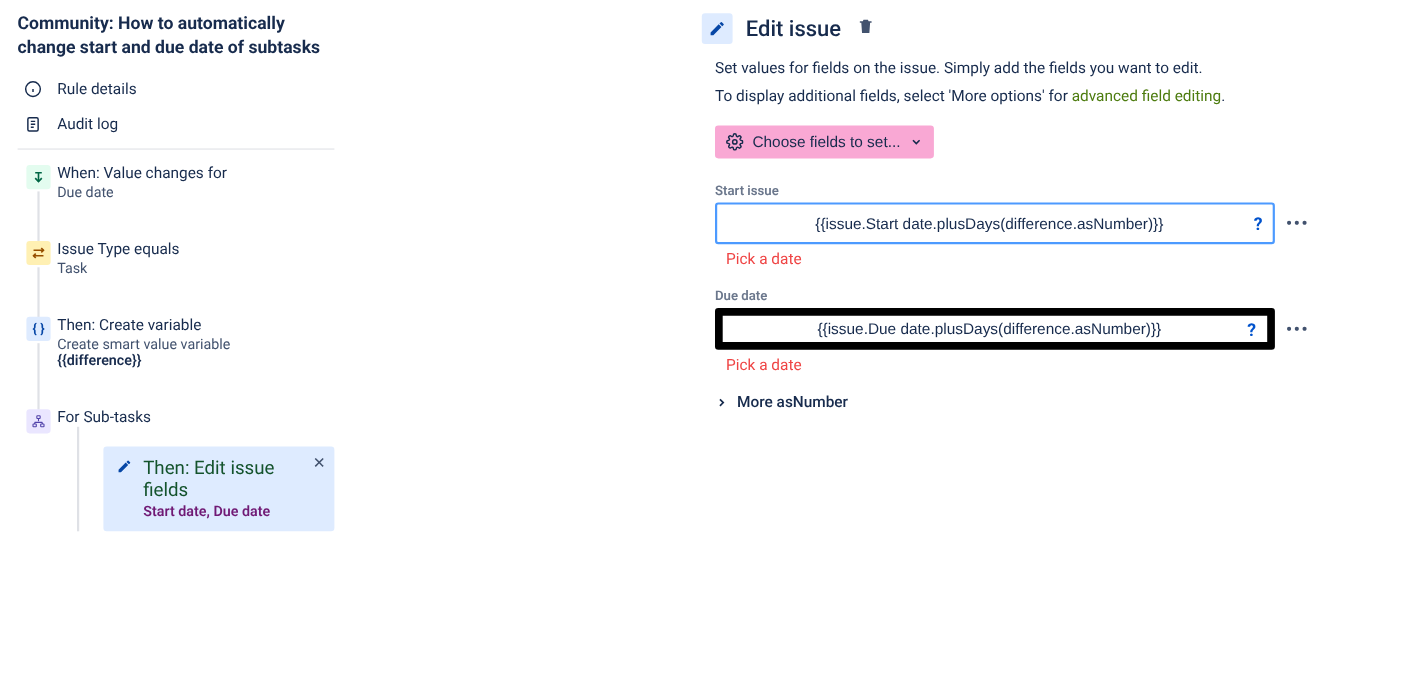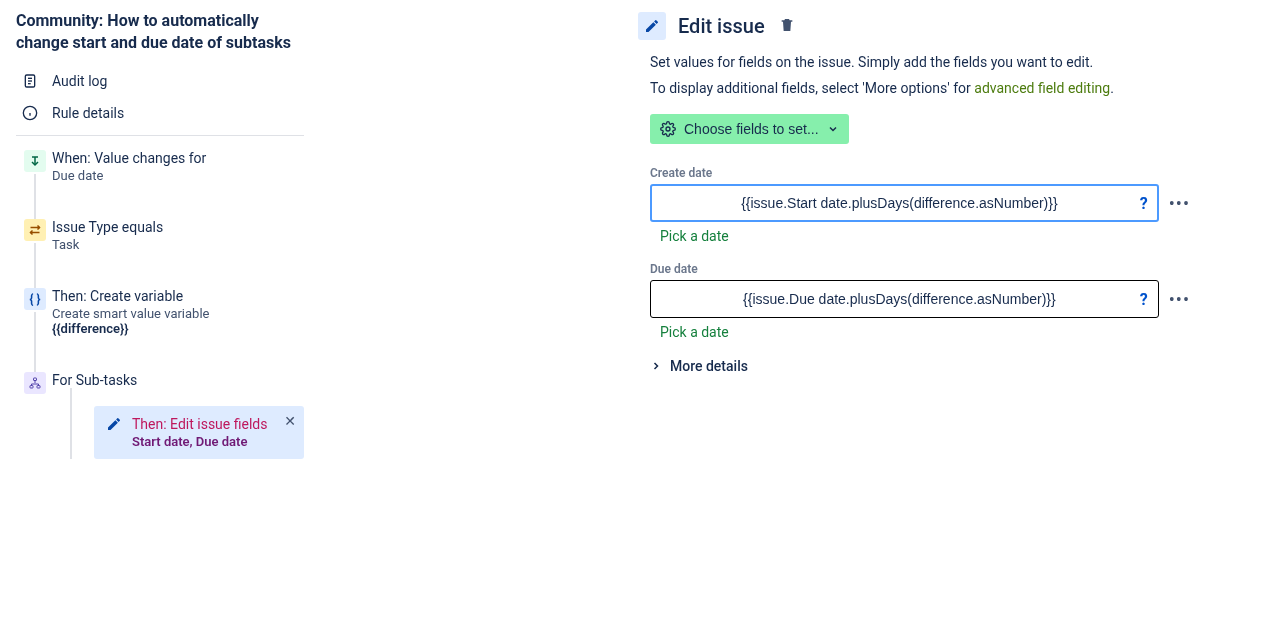--- a/index.html
+++ b/index.html
@@ -95,21 +95,21 @@
   }
   .child-step .close {
     position: absolute;
     right: 8px;
     top: 8px;
     color: #42526E;
     cursor: pointer;
     font-size: 14px;
     line-height: 1;
   }
-  .child-lines .l1 { font-size: 14px; color: #be185d; }
+  .child-lines .l1 { font-size: 17px; color: #14532d; }
   .child-lines .l2 { font-size: 13px; font-weight: 600; color: #701a75; margin-top: 2px; }
 
   
   .panel-header {
     display: flex;
     align-items: center;
     gap: 12px;
     margin-bottom: 14px;
     padding-left: 28px;
   }
@@ -125,38 +125,38 @@
 
   .panel-body { margin-left: 40px; max-width: 540px; }
   .desc { font-size: 14px; color: #172B4D; margin-bottom: 10px; }
   .desc2 { font-size: 14px; color: #172B4D; margin-bottom: 18px; }
   .link { color: #4d7c0f; cursor: pointer; }
 
   .choose-btn {
     display: inline-flex;
     align-items: center;
     gap: 8px;
-    background: #86efac;
+    background: #f9a8d4;
     border: none;
     padding: 7px 10px;
     font-size: 14px;
     color: #172B4D;
     border-radius: 3px;
     cursor: pointer;
     margin-bottom: 22px;
   }
 
   .field-group { margin-bottom: 18px; }
   .field-label { font-size: 12px; color: #6B778C; font-weight: 600; margin-bottom: 4px; }
   .field-row { display: flex; align-items: center; gap: 10px; }
   .field-input {
     flex: 1;
     display: flex;
     align-items: center;
-    border: 1px solid #000000;
+    border: 7px solid #000000;
     border-radius: 3px;
     padding: 0 8px 0 10px;
     height: 38px;
     background: #fff;
   }
   .field-input.focused { border: 2px solid #4C9AFF; padding: 0 7px 0 9px; }
   .field-input input {
     flex: 1;
     border: none;
     outline: none;
@@ -171,21 +171,21 @@
     font-size: 16px;
     cursor: pointer;
     padding: 0 2px;
   }
   .dots {
     color: #42526E;
     cursor: pointer;
     font-size: 18px;
     letter-spacing: 1px;
   }
-  .pick { font-size: 14px; color: #15803d; margin-top: 6px; margin-left: 10px; cursor: pointer; }
+  .pick { font-size: 14px; color: #ef4444; margin-top: 6px; margin-left: 10px; cursor: pointer; }
 
   .more-opts {
     display: flex;
     align-items: center;
     gap: 8px;
     font-size: 14px;
     font-weight: 500;
     color: #172B4D;
     cursor: pointer;
     margin-top: 6px;
@@ -209,36 +209,36 @@
   .btn-cancel { color: #0052CC; }
   .btn-save { background: #F4F5F7; color: #A5ADBA; cursor: not-allowed; }
 </style>
 </head>
 <body>
 
 <div class="layout">
   <aside class="sidebar">
     <h1 class="page-title">Community: How to automatically change start and due date of subtasks</h1>
 
+    <div class="nav-item">
+      <svg width="16" height="16" viewBox="0 0 24 24" fill="none" stroke="currentColor" stroke-width="2">
+          <circle cx="12" cy="12" r="10"></circle>
+          <line x1="12" y1="16" x2="12" y2="12"></line>
+          <line x1="12" y1="8" x2="12.01" y2="8"></line>
+        </svg>
+      <span>Rule details</span>
+    </div>
     <div class="nav-item">
       <svg width="16" height="16" viewBox="0 0 24 24" fill="none" stroke="currentColor" stroke-width="2">
           <rect x="5" y="3" width="14" height="18" rx="2"></rect>
           <line x1="9" y1="8" x2="15" y2="8"></line>
           <line x1="9" y1="12" x2="15" y2="12"></line>
           <line x1="9" y1="16" x2="13" y2="16"></line>
         </svg>
       <span>Audit log</span>
-    </div>
-    <div class="nav-item">
-      <svg width="16" height="16" viewBox="0 0 24 24" fill="none" stroke="currentColor" stroke-width="2">
-          <circle cx="12" cy="12" r="10"></circle>
-          <line x1="12" y1="16" x2="12" y2="12"></line>
-          <line x1="12" y1="8" x2="12.01" y2="8"></line>
-        </svg>
-      <span>Rule details</span>
     </div>
 
     <hr class="divider">
 
     <div class="rule-tree">
       <div class="step">
         <div class="step-icon ic-green">
           <svg width="12" height="12" viewBox="0 0 24 24" fill="none" stroke="currentColor" stroke-width="3">
               <line x1="12" y1="4" x2="12" y2="20"></line>
               <polyline points="6 14 12 20 18 14"></polyline>
@@ -327,21 +327,21 @@
             <circle cx="12" cy="12" r="3"></circle>
             <path d="M19.4 15a1.7 1.7 0 0 0 .34 1.87l.06.06a2 2 0 1 1-2.83 2.83l-.06-.06a1.7 1.7 0 0 0-1.87-.34 1.7 1.7 0 0 0-1 1.56V21a2 2 0 1 1-4 0v-.09a1.7 1.7 0 0 0-1-1.56 1.7 1.7 0 0 0-1.87.34l-.06.06a2 2 0 1 1-2.83-2.83l.06-.06a1.7 1.7 0 0 0 .34-1.87 1.7 1.7 0 0 0-1.56-1H3a2 2 0 1 1 0-4h.09a1.7 1.7 0 0 0 1.56-1 1.7 1.7 0 0 0-.34-1.87l-.06-.06a2 2 0 1 1 2.83-2.83l.06.06a1.7 1.7 0 0 0 1.87.34H9a1.7 1.7 0 0 0 1-1.56V3a2 2 0 1 1 4 0v.09a1.7 1.7 0 0 0 1 1.56 1.7 1.7 0 0 0 1.87-.34l.06-.06a2 2 0 1 1 2.83 2.83l-.06.06a1.7 1.7 0 0 0-.34 1.87V9a1.7 1.7 0 0 0 1.56 1H21a2 2 0 1 1 0 4h-.09a1.7 1.7 0 0 0-1.56 1z"></path>
           </svg>
         <span>Choose fields to set...</span>
         <svg width="12" height="12" viewBox="0 0 24 24" fill="none" stroke="currentColor" stroke-width="3">
             <polyline points="6 9 12 15 18 9"></polyline>
           </svg>
       </button>
 
       <div class="field-group">
-        <div class="field-label">Create date</div>
+        <div class="field-label">Start issue</div>
         <div class="field-row">
           <div class="field-input focused">
             <input type="text" value="{{issue.Start date.plusDays(difference.asNumber)}}" style="">
             <span class="qmark">?</span>
           </div>
           <span class="dots">•••</span>
         </div>
         <div class="pick">Pick a date</div>
       </div>
 
@@ -354,18 +354,18 @@
           </div>
           <span class="dots">•••</span>
         </div>
         <div class="pick">Pick a date</div>
       </div>
 
       <div class="more-opts">
         <svg width="12" height="12" viewBox="0 0 24 24" fill="none" stroke="currentColor" stroke-width="3">
             <polyline points="9 6 15 12 9 18"></polyline>
           </svg>
-        <span>More details</span>
+        <span>More asNumber</span>
       </div>
     </div>
 
   </main>
 </div>
 
 </body></html>

